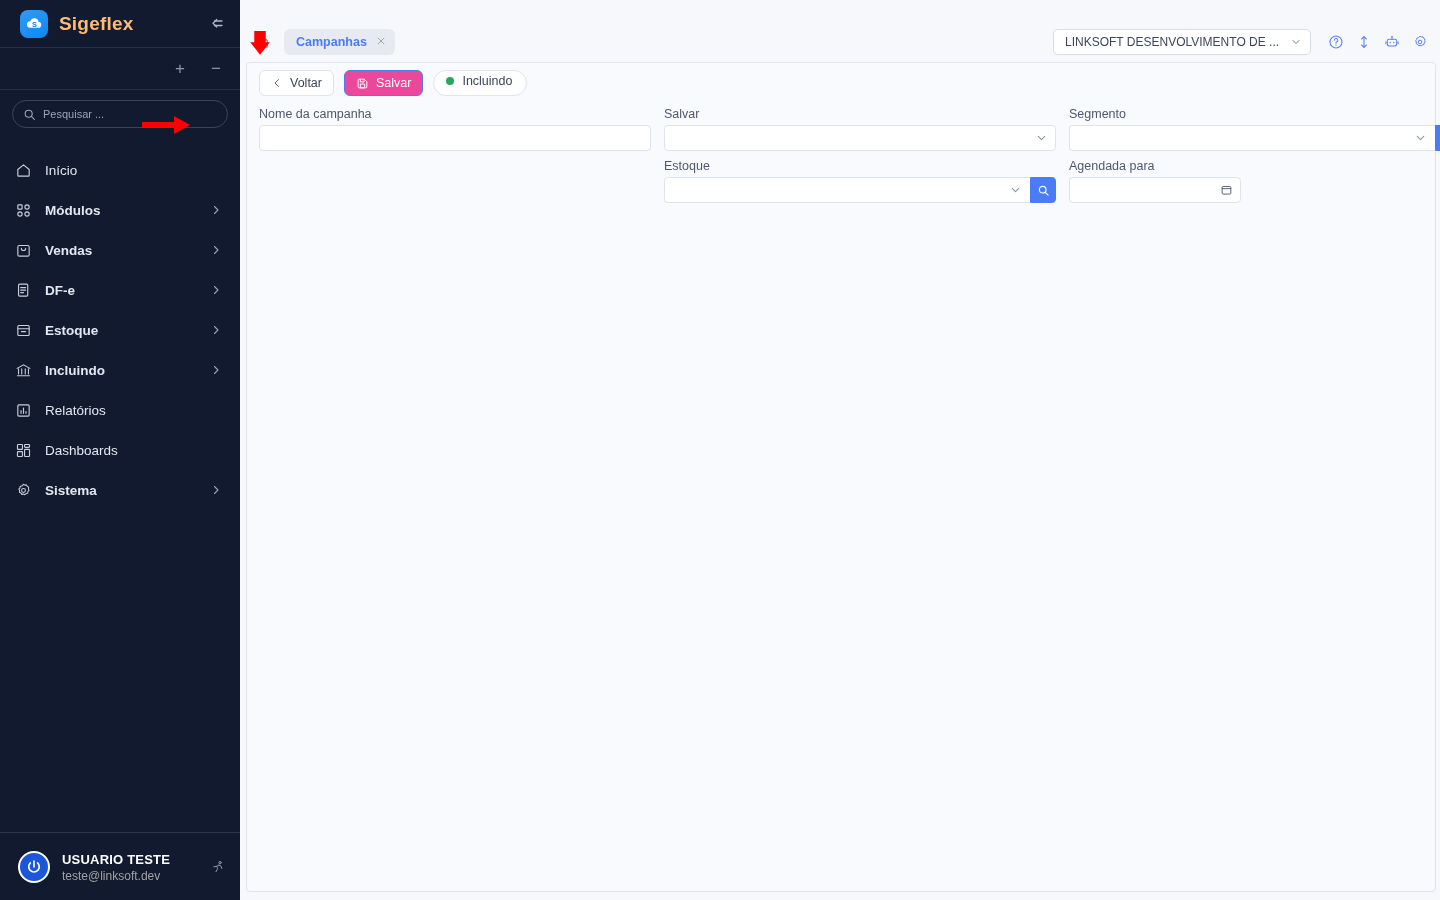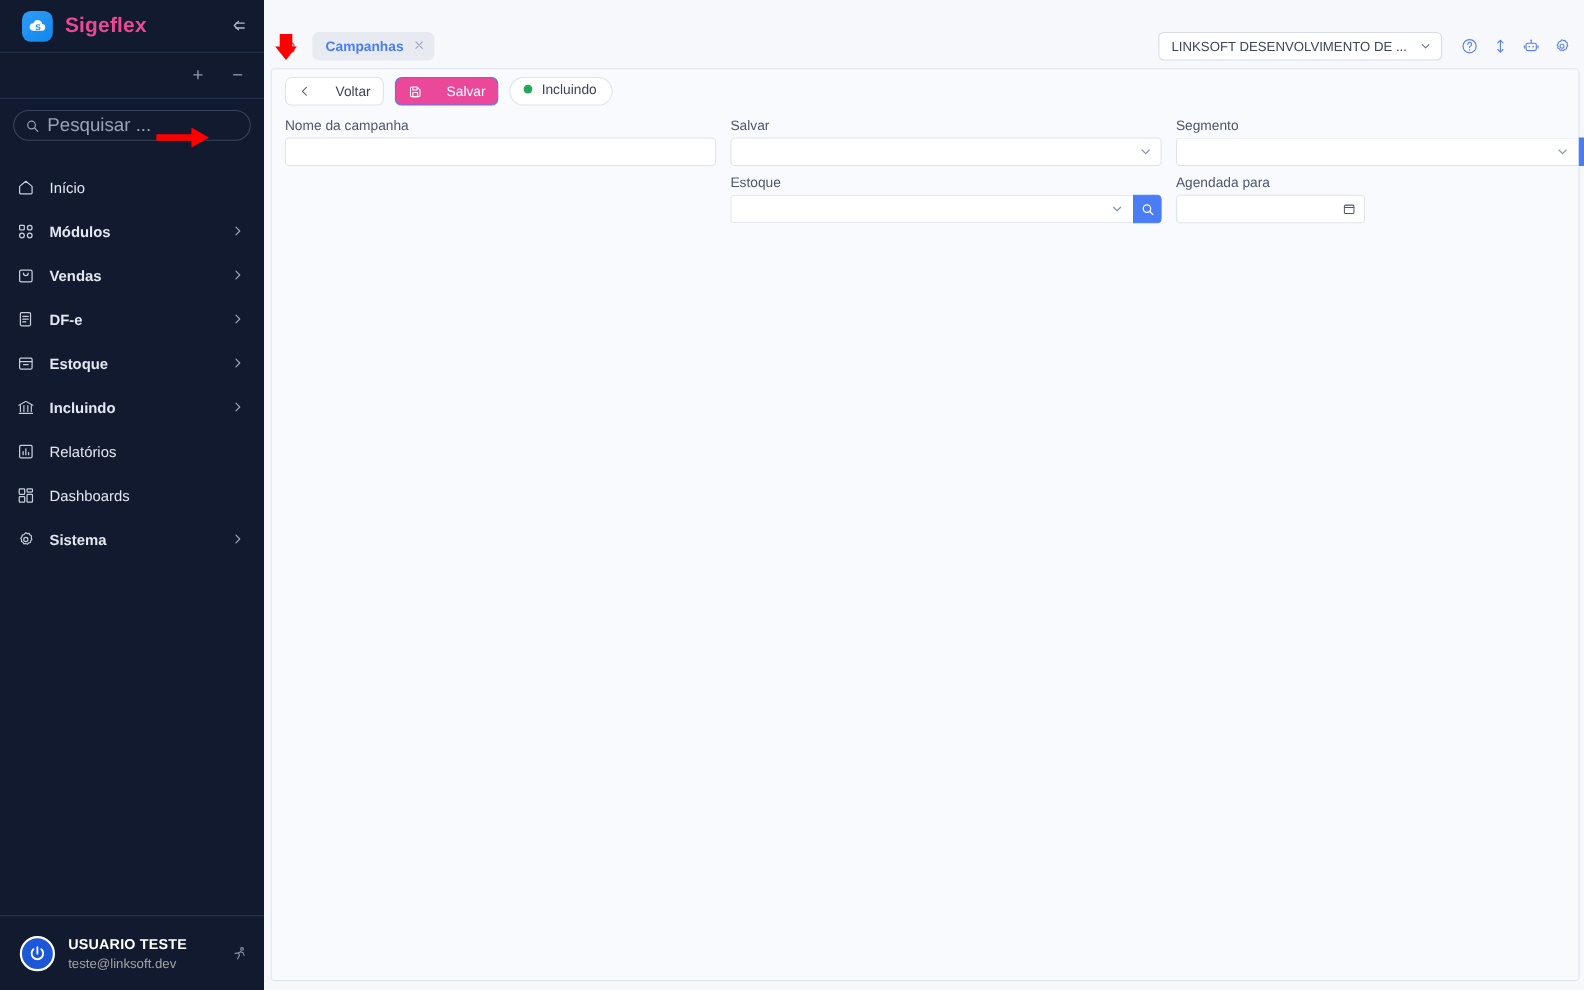--- a/index.html
+++ b/index.html
@@ -25,21 +25,21 @@
     border-bottom: 1px solid #243049;
   }
   .logo-mark {
     width: 28px; height: 28px; border-radius: 8px;
     background: linear-gradient(145deg,#2f9bf7,#1186ee);
     display: flex; align-items: center; justify-content: center;
     flex: 0 0 28px;
   }
   .logo-mark svg { display: block; }
   .brand-name {
-    color: #ec4899; font-size: 19px; font-weight: 700; letter-spacing: .2px;
+    color: #fdba74; font-size: 19px; font-weight: 700; letter-spacing: .2px;
     flex: 1;
   }
   .collapse-btn {
     color: #aeb8cc; width: 20px; height: 20px;
     display: flex; align-items: center; justify-content: center;
   }
 
   .sb-zoomrow {
     height: 42px; position: relative;
     border-bottom: 1px solid #243049;
@@ -50,21 +50,21 @@
 
   .sb-search-wrap { padding: 10px 12px 6px 12px; }
   .sb-search {
     height: 28px; border: 1px solid #39445c; border-radius: 14px;
     background: transparent; display: flex; align-items: center;
     padding: 0 10px; gap: 7px;
   }
   .sb-search svg { flex: 0 0 13px; }
   .sb-search-input {
     border: 0; outline: 0; background: transparent;
-    color: #ec4899; font-size: 17px; font-family: inherit;
+    color: #ec4899; font-size: 11px; font-family: inherit;
     width: 100%; height: 100%;
   }
   .sb-search-input::placeholder { color: #9aa4b8; }
 
   .sb-nav { padding-top: 16px; flex: 1; overflow: hidden; }
   .nav-item {
     height: 40px; display: flex; align-items: center;
     padding: 0 18px 0 14px; gap: 13px; color: #e3e7ef;
   }
   .nav-item .nav-ic { width: 18px; height: 18px; flex: 0 0 18px; color: #c8cedd; display:flex; align-items:center; justify-content:center; }
@@ -137,21 +137,21 @@
     background: #f9fafd; border: 1px solid #dfe3ee;
     border-radius: 4px; display: flex; flex-direction: column;
     min-height: 0;
   }
   .toolbar {
     height: 40px; display: flex; align-items: center;
     padding: 0 12px; gap: 10px;
   }
   .btn {
     height: 26px; border-radius: 6px; display: flex; align-items: center;
-    gap: 22px; padding: 0 11px; font-size: 12.5px;
+    gap: 7px; padding: 0 11px; font-size: 12.5px;
   }
   .btn-ghost { background: #ffffff; border: 1px solid #dfe3ee; color: #3c4559; }
   .btn-ghost .bi { color: #5a6478; display: flex; }
   .btn-primary { background: #ec4899; color: #ffffff; border: 1px solid #4a7df5; font-weight: 400; }
   .btn-primary .bi { color: #ffffff; display: flex; }
   .status-pill {
     height: 26px; border: 1px solid #dfe3ee; background: #ffffff;
     border-radius: 13px; display: flex; align-items: center; gap: 8px;
     padding: 0 14px 4px 12px; font-size: 12.5px; color: #3c4559;
   }

